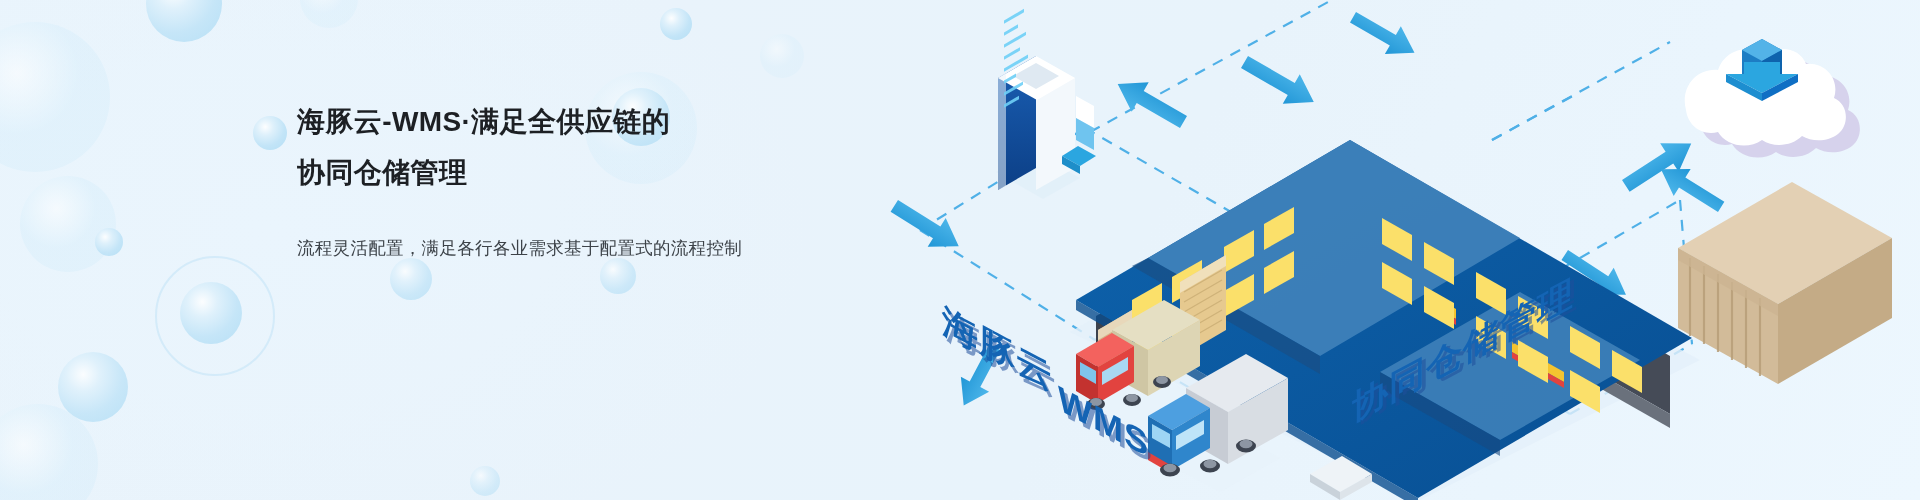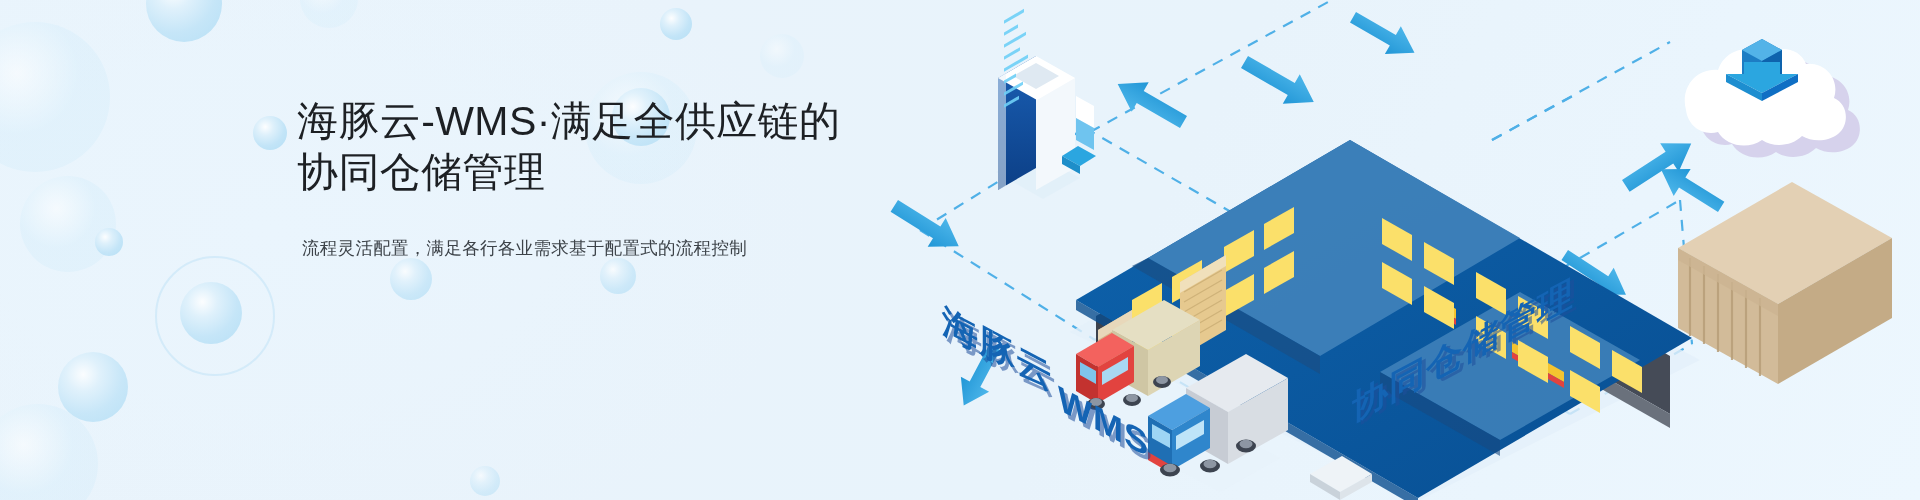--- a/index.html
+++ b/index.html
@@ -22,25 +22,25 @@
   .bokeh.ring{
     background:transparent;
     border:2px solid rgba(171,217,243,.62);
   }
   .bokeh.faint{
     background:radial-gradient(circle at 38% 34%, rgba(255,255,255,.95) 0%, rgba(214,238,251,.78) 45%, rgba(190,227,247,.35) 100%);
   }
   
   #text-block{position:absolute;left:297px;top:96px;width:640px;}
   #headline{
-    font-size:41px;line-height:51px;color:#1d2024;font-weight:400;
+    font-size:28px;line-height:51px;color:#1d2024;font-weight:700;
     letter-spacing:.4px;white-space:pre-line;
   }
   #subtitle{
-    margin-top:37px;margin-left:5px;
+    margin-top:37px;
     font-size:17.5px;line-height:26px;color:#3d4349;font-weight:400;letter-spacing:.3px;
   }
   
   #illustration{position:absolute;left:880px;top:0;width:1040px;height:500px;}
   #illustration svg{display:block;width:1040px;height:500px;}
   .iso-label{
     font-family:"Liberation Sans","DejaVu Sans",sans-serif;
     font-weight:bold;letter-spacing:1px;
   }
 </style>

